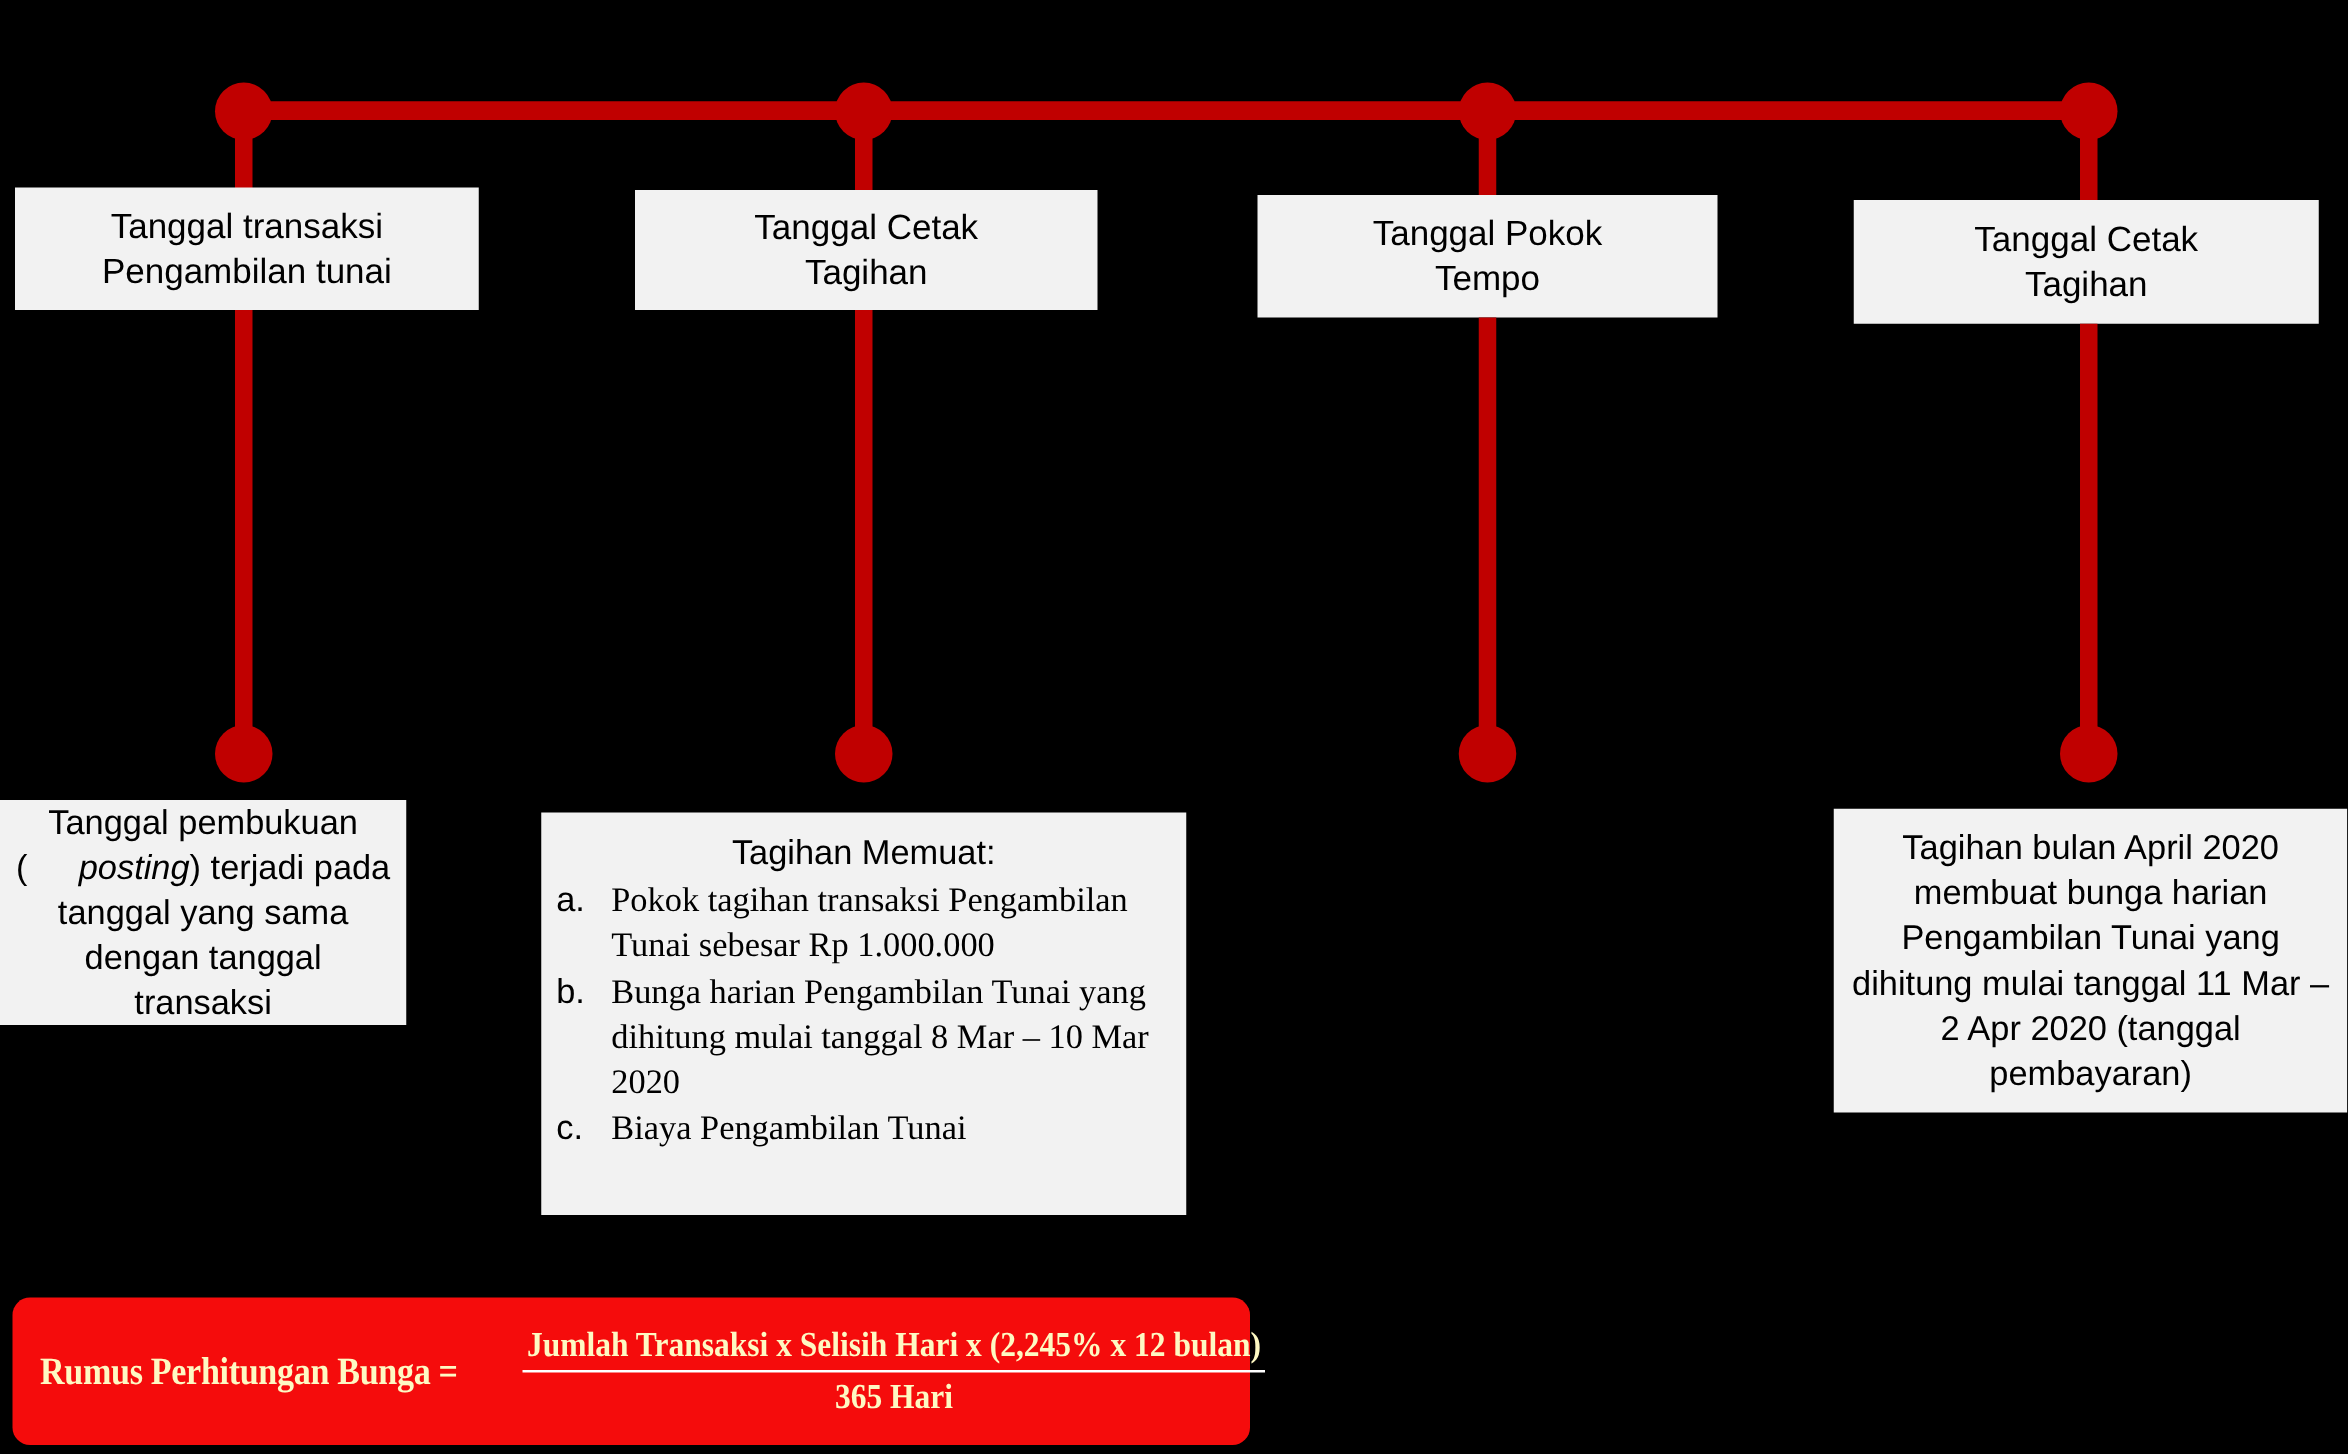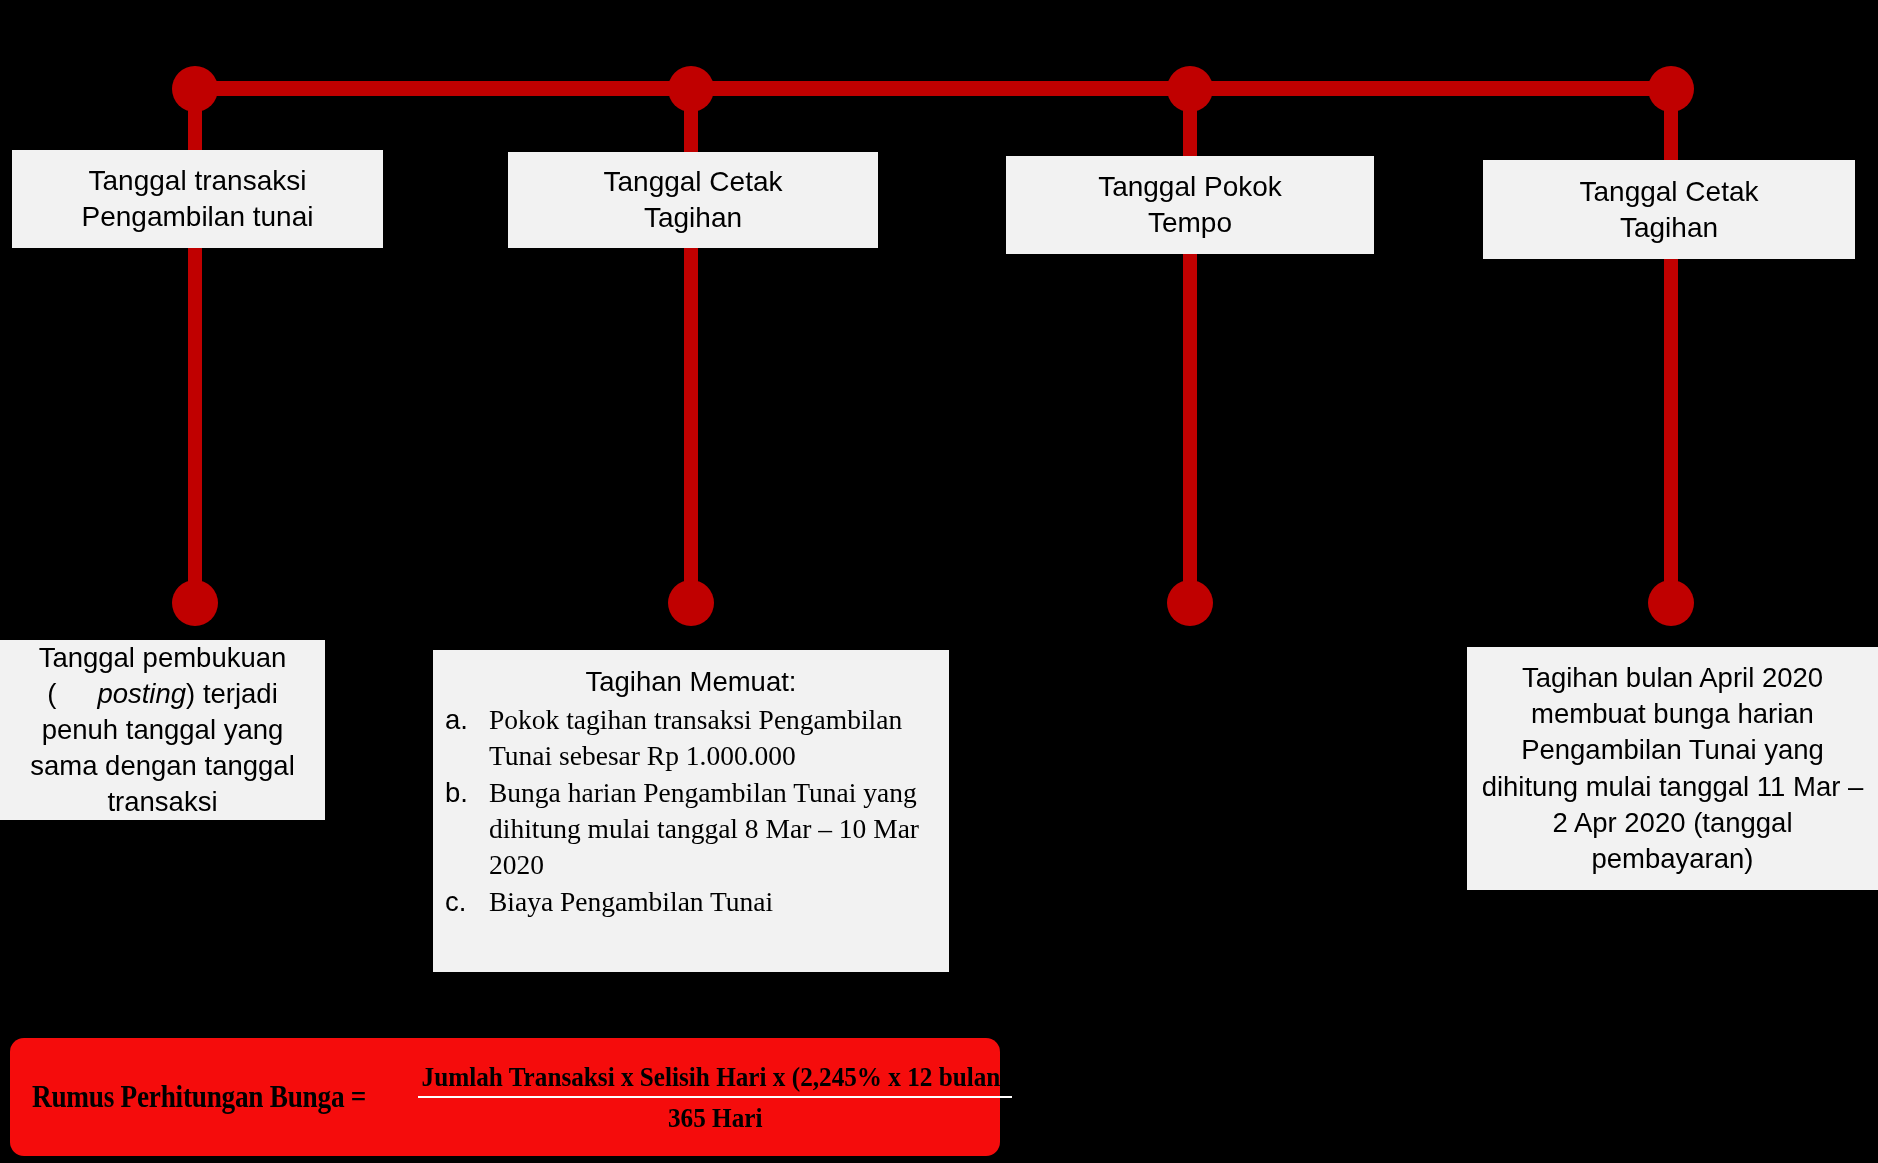--- a/index.html
+++ b/index.html
@@ -101,21 +101,21 @@
     top: 1038px;
     width: 990px;
     height: 118px;
     background: #F50C0C;
     border-radius: 14px;
     display: flex;
     align-items: center;
     justify-content: flex-start;
     padding: 0 22px;
     box-sizing: border-box;
-    color: #000000;
+    color: #fef9c3;
     font-family: "Liberation Serif", serif;
   }
   .formula-label {
     font-weight: bold;
     font-size: 31px;
     white-space: nowrap;
     letter-spacing: -0.3px;
     transform: scaleX(0.88);
     transform-origin: left center;
   }
@@ -152,21 +152,21 @@
   <div class="tl-box" style="left:12px; top:150px; width:371px; height:98px;">
     <span>
       <span>Tanggal transaksi</span><br>
       <span>Pengambilan tunai</span>
     </span>
   </div>
   <div class="connector" style="left:188px; top:248px; height:340px;"></div>
   <div class="node" style="left:172px; top:580px;"></div>
   <div class="desc-box" style="left:0px; top:640px; width:325px; height:180px; display:flex; align-items:center; justify-content:center;">
     <span>
-      <span>Tanggal pembukuan (</span><span class="it">posting</span><span>) terjadi penuh tanggal yang sama dengan tanggal transaksi</span>
+      <span>Tanggal pembukuan (</span><span class="it">posting</span><span>) terjadi pada tanggal yang sama dengan tanggal transaksi</span>
     </span>
   </div>
 
   <div class="connector" style="left:684px; top:88px; height:140px;"></div>
   <div class="node" style="left:668px; top:66px;"></div>
   <div class="tl-box" style="left:508px; top:152px; width:370px; height:96px;">
     <span>
       <span>Tanggal Cetak</span><br>
       <span>Tagihan</span>
     </span>

